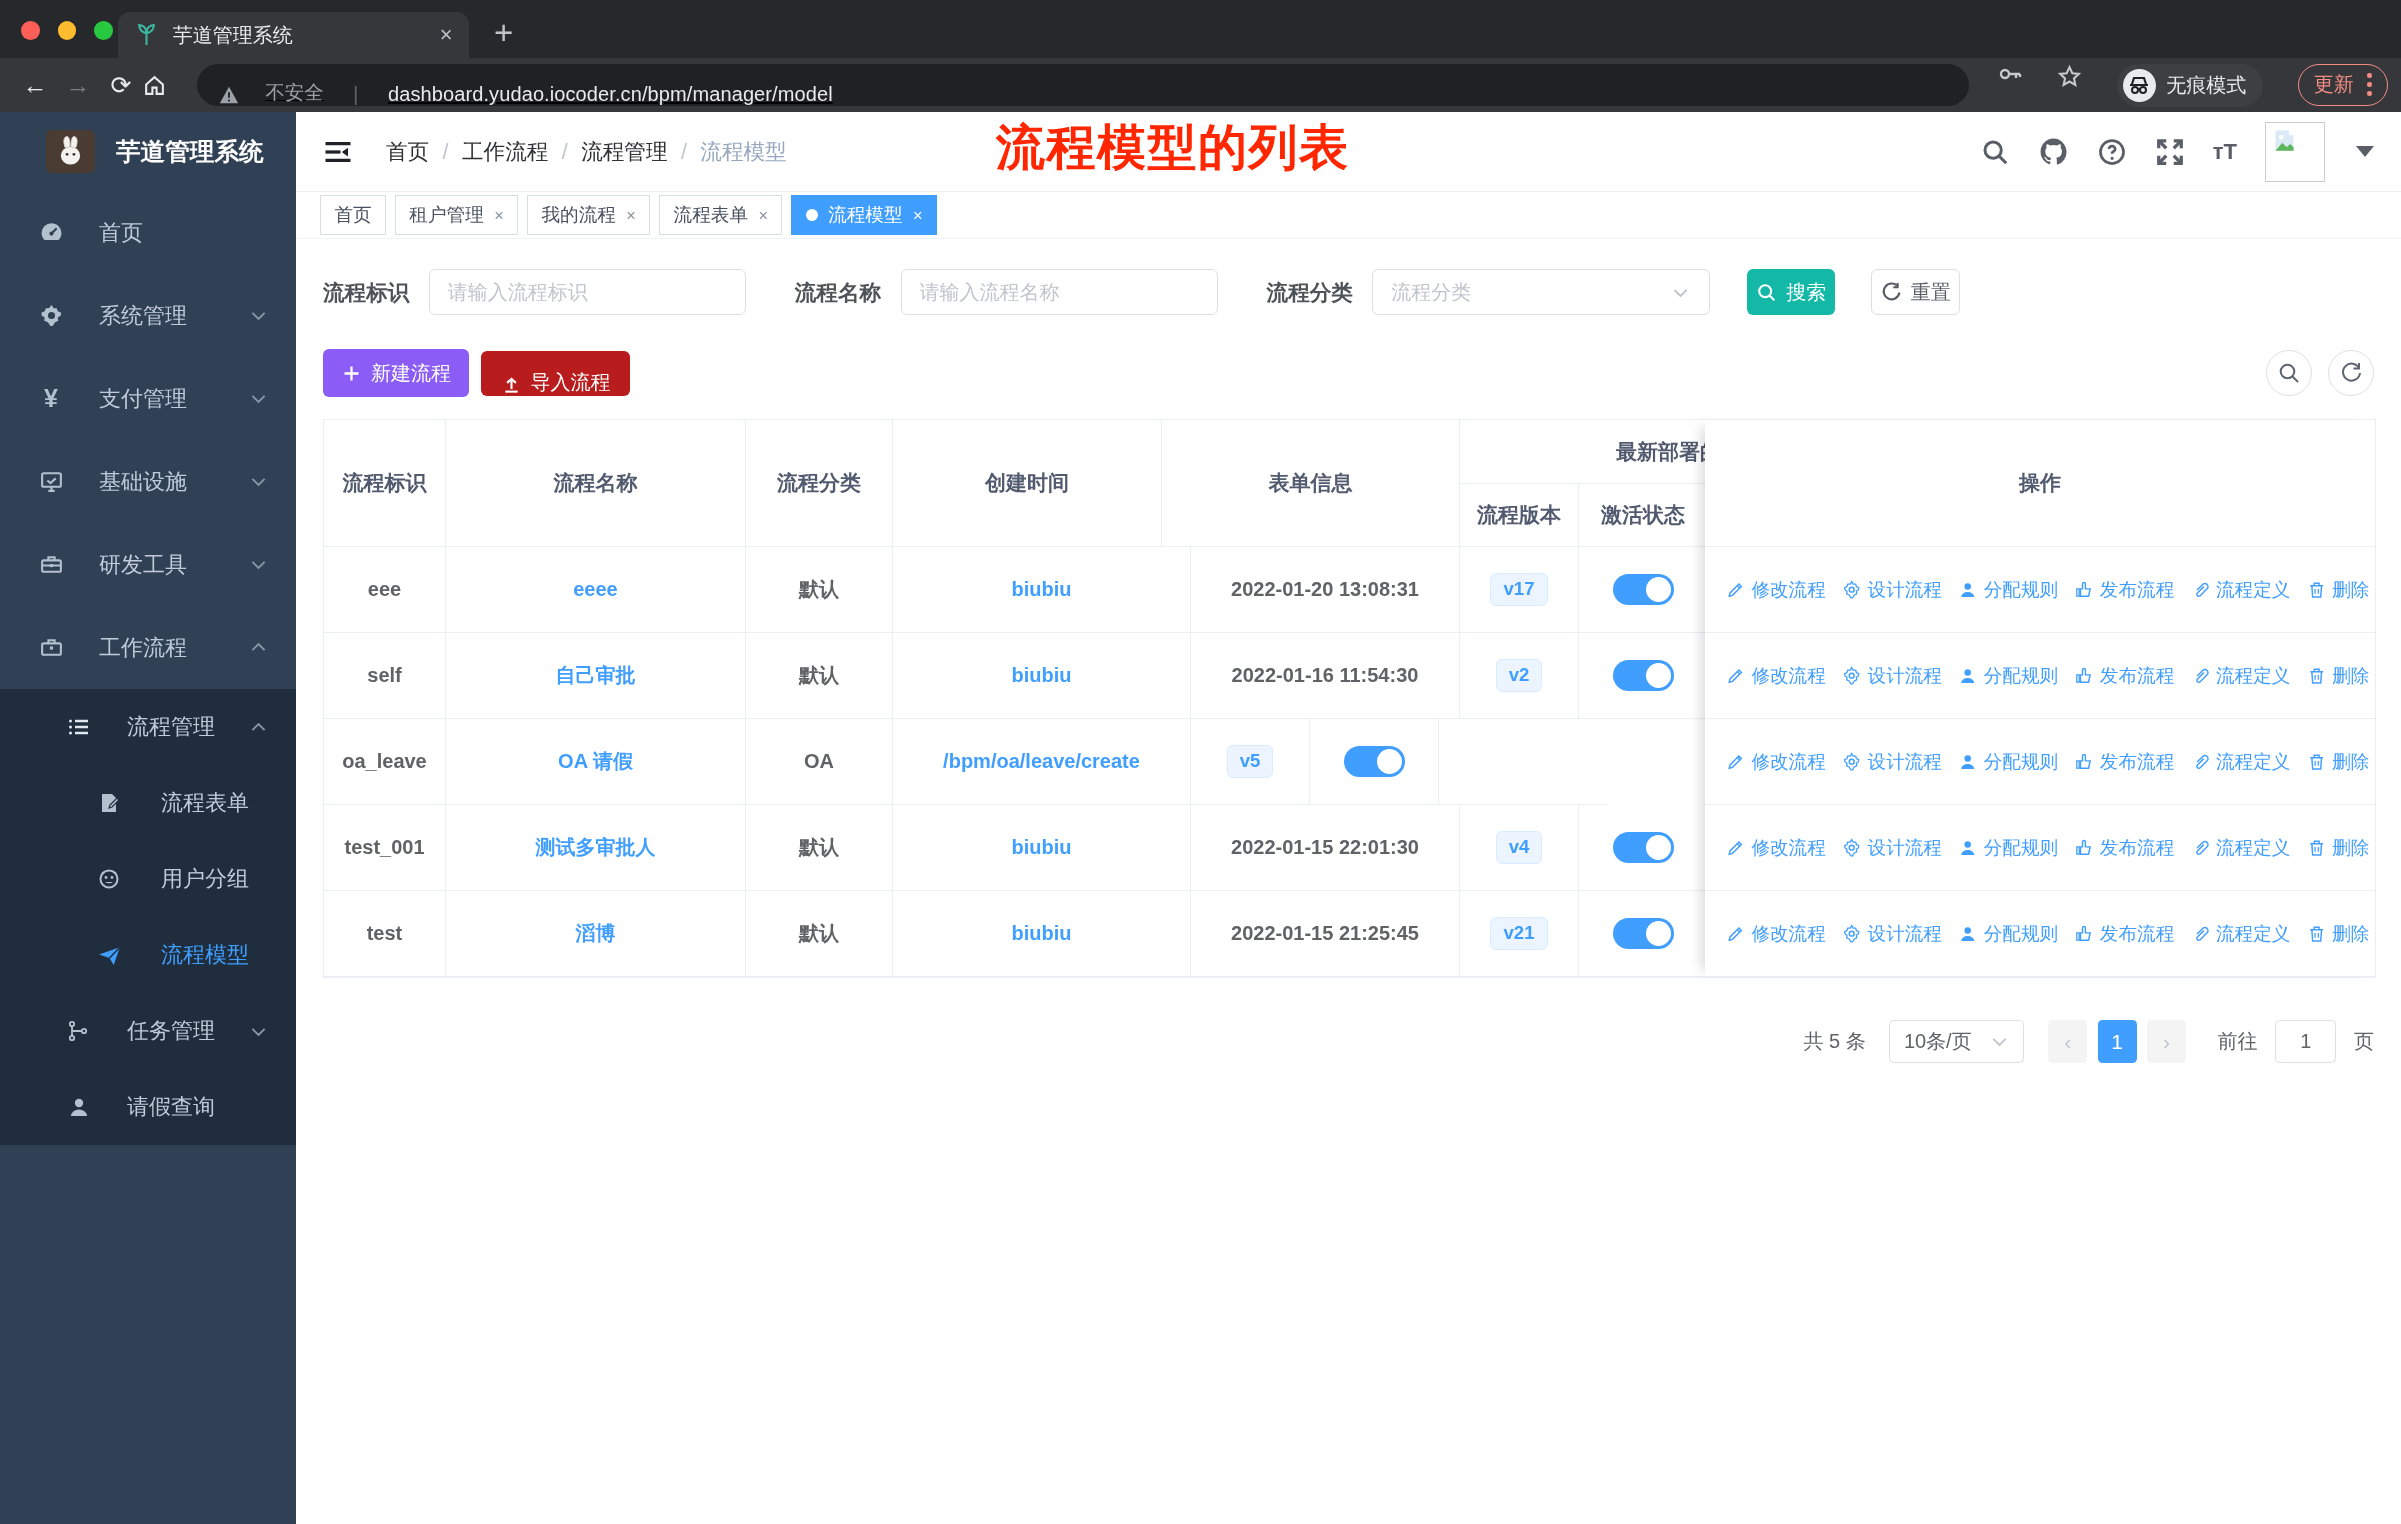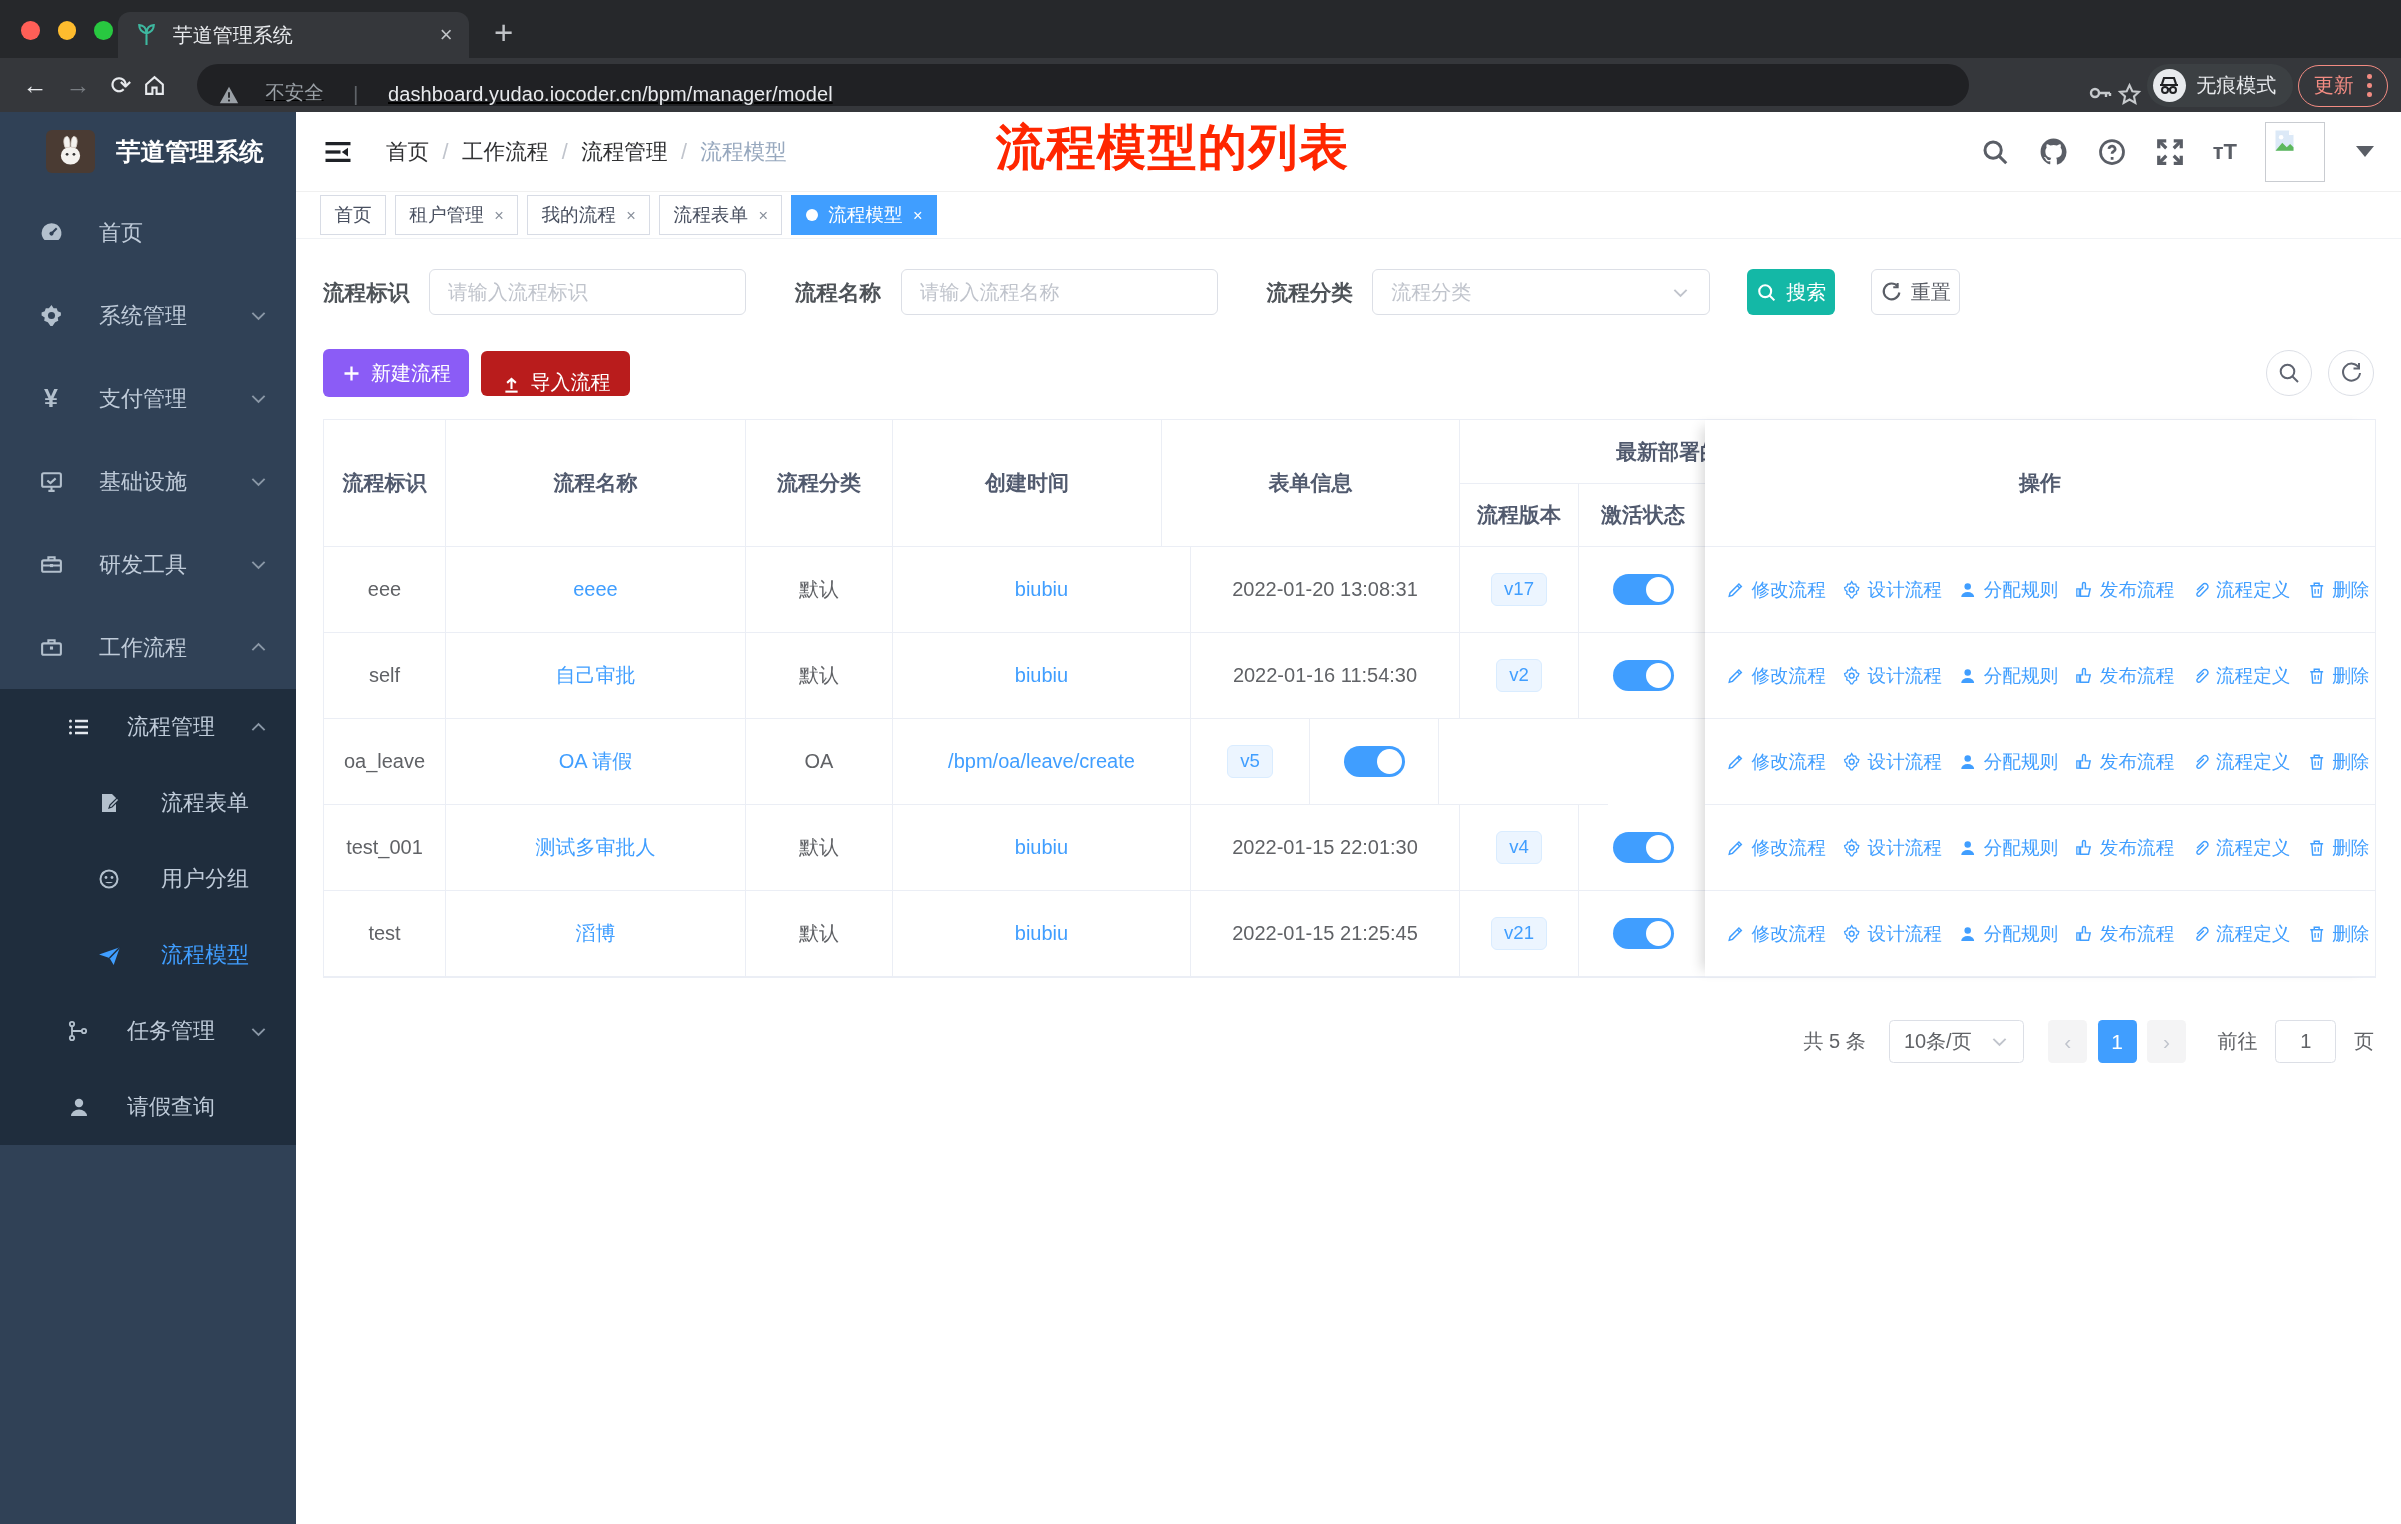--- a/index.html
+++ b/index.html
@@ -17,21 +17,21 @@
   .tab-close { color:#c0c3c7; font-size:22px; cursor:pointer; }
   .newtab { color:#c0c3c7; font-size:33px; font-weight:300; margin-left:25px; margin-bottom:6px; }
   .toolbar { height:54px; background:#35373b; display:flex; align-items:center; padding:0 13.4px; }
   .nav-ic { width:43px; text-align:center; font-size:25px; color:#e8eaed; }
   .nav-ic.dis { color:#797d82; }
   .url-pill { flex:0 0 1772px; margin-left:12px; height:42px; background:#202124; border-radius:21px;
               display:flex; align-items:flex-end; padding:0 21px; gap:25px;text-decoration:underline; }
   .url-sec { color:#9aa0a6; font-size:19.4px; display:flex; align-items:center; gap:7.4px;}
   .url-sep { color:#5f6368; font-size:21px; margin:0 4.5px; }
   .url-text { color:#e8eaed; font-size:20px; letter-spacing:0.1px; }
-  .bar-right { display:flex; align-items:flex-end; margin-left:auto; gap:5px; }
+  .bar-right { display:flex; align-items:flex-start; margin-left:auto; gap:35px; }
   .incog { height:43px; background:#3c4043; border-radius:21.6px; display:flex; align-items:center; gap:10.4px; padding:0 16.4px 0 6px; }
   .incog-circle { width:33px; height:33px; border-radius:50%; background:#e8eaed; display:flex; align-items:center; justify-content:center; }
   .incog-label { color:#e8eaed; font-size:20px; }
   .update-pill { height:42px; border:1.9px solid #f28b82; border-radius:21px; display:flex; align-items:center; gap:13.4px; padding:0 15px; }
   .update-label { color:#f28b82; font-size:20px; }
   .dots { display:flex; flex-direction:column; gap:4.5px; }
   .dots i { width:4.5px; height:4.5px; border-radius:50%; background:#f28b82; }
 
   
   .app { display:flex; height:1413px; }
@@ -90,21 +90,21 @@
   .btn-create { background:#8b5cf6; color:#fff; width:146px; height:48px; }
   .btn-import { background:#b91c1c; color:#fff; width:149px; height:45px; margin-left:12px;align-items:flex-end; }
   .circle-btns { margin-left:auto; display:flex; gap:16.4px; }
   .circle-btn { width:46px; height:46px; border-radius:50%; border:1.5px solid #dcdfe6; background:#fff;
                 display:flex; align-items:center; justify-content:center; color:#5f6470; cursor:pointer; }
 
   
   .table-wrap { position:relative; width:2053px; border:0.7px solid #ebeef5; color:#606266; background:#fff; }
   .t-row { display:flex; }
   .t-cell { border-right:0.7px solid #ebeef5; border-bottom:0.7px solid #ebeef5; display:flex; align-items:center;
-            justify-content:center; text-align:center; font-size:20px; overflow:hidden; flex-shrink:0; }
+            justify-content:center; text-align:center; font-size:20px; overflow:hidden; flex-shrink:0;font-weight:bold; }
   .hdr { color:#515a6e; font-weight:600; font-size:21px; }
   .h-span { height:127px; }
   .h-group { height:64px; }
   .h-sub { height:63px; }
   .body-row .t-cell { height:86px; }
   .link { color:#409eff; cursor:pointer; }
   .v-badge { background:#ecf5ff; border:1.5px solid #d9ecff; color:#409eff; font-size:18.6px; border-radius:6px;
              padding:6px 12px; line-height:1; }
   .toggle { width:61px; height:31px; border-radius:15.6px; background:#409eff; position:relative; cursor:pointer; }
   .toggle::after { content:""; position:absolute; right:3px; top:3px; width:25px; height:25px; border-radius:50%; background:#fff; }

